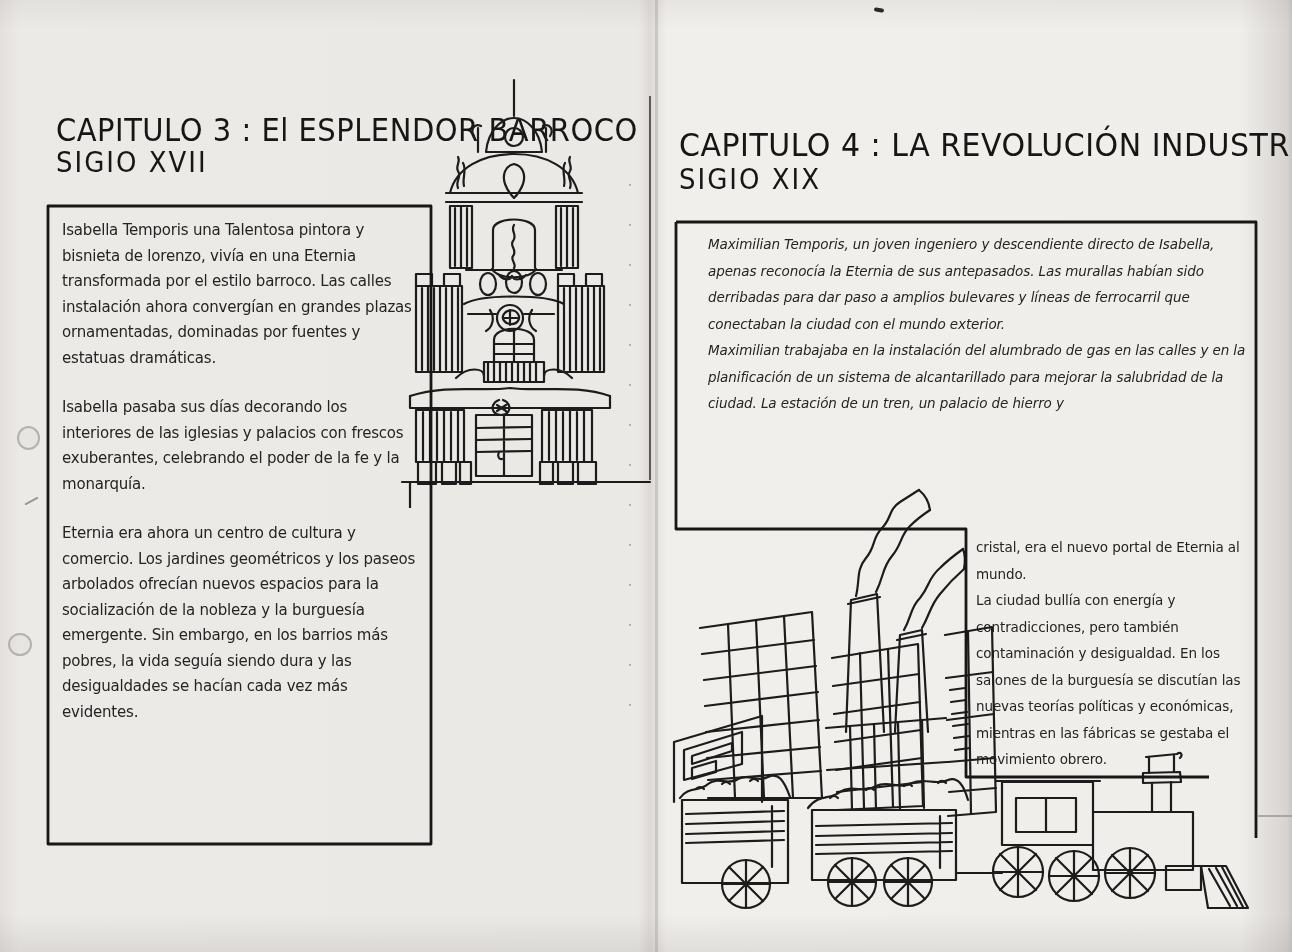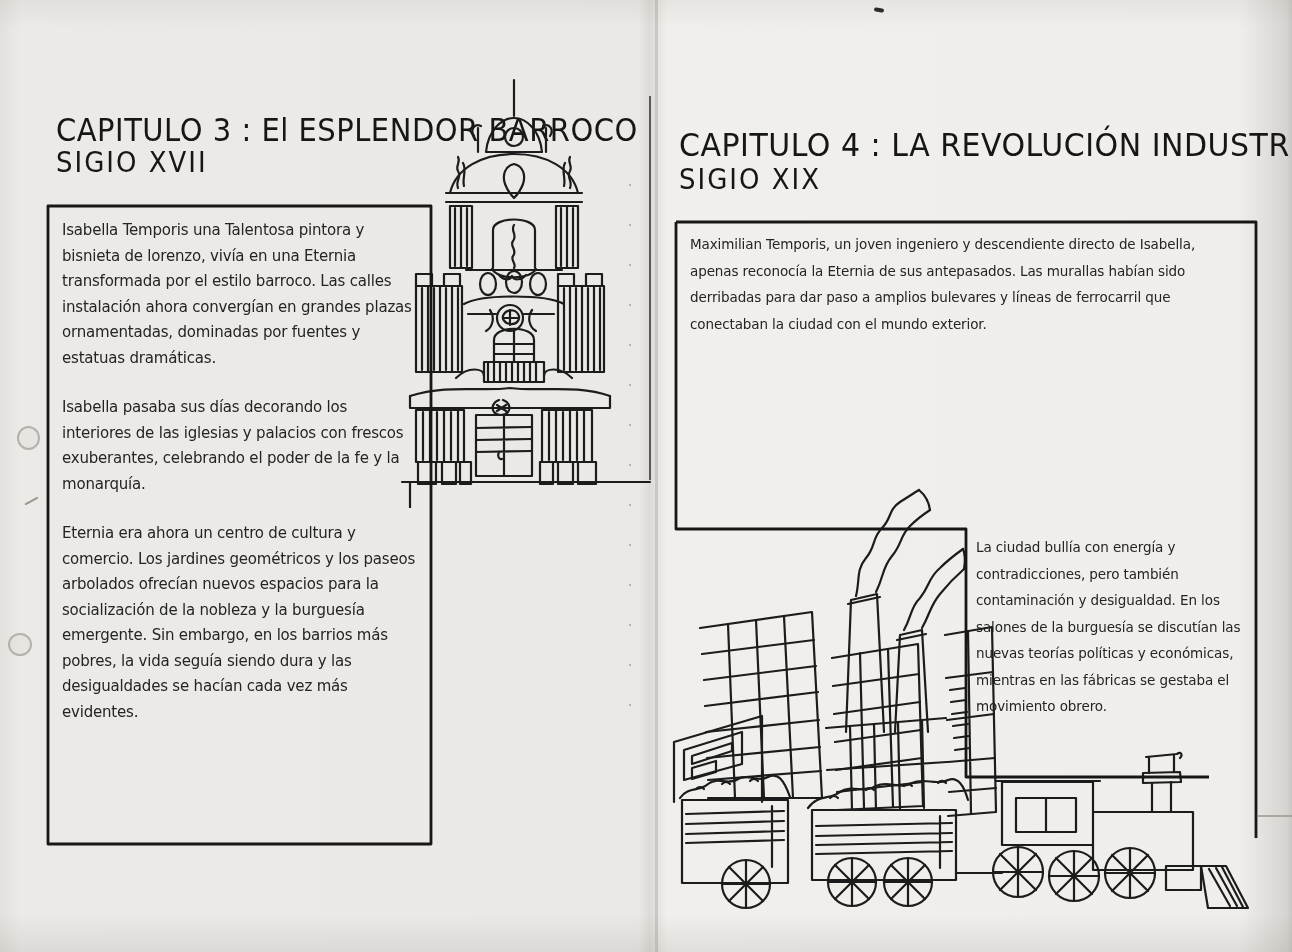--- a/index.html
+++ b/index.html
@@ -126,25 +126,27 @@
       </g>
       <path d="M4,404 L252,404 M12,404 L12,430"></path>
     </g>
   </svg>
 
   <div class="abs title" style="left:679px;top:127px;">
     <div class="l1" style="font-size:30px;">CAPITULO 4 : LA REVOLUCIÓN INDUSTRIAL</div>
     <div class="l2">SIGIO XIX</div>
   </div>
 
-  <div class="abs hwbox" style="left:690px;top:231px;width:552px;font-size:13.5px;line-height:26.5px;letter-spacing:-0.1px;">
+  <div class="abs hwbox" style="left:708px;top:231px;width:552px;font-size:13.5px;line-height:26.5px;letter-spacing:-0.1px;font-style:italic;">
     <p class="hw">Maximilian Temporis, un joven ingeniero y descendiente directo de Isabella, apenas reconocía la Eternia de sus antepasados. Las murallas habían sido derribadas para dar paso a amplios bulevares y líneas de ferrocarril que conectaban la ciudad con el mundo exterior.</p>
+    <p class="hw">Maximilian trabajaba en la instalación del alumbrado de gas en las calles y en la planificación de un sistema de alcantarillado para mejorar la salubridad de la ciudad. La estación de un tren, un palacio de hierro y</p>
   </div>
 
   <div class="abs hwbox" style="left:976px;top:534px;width:268px;font-size:13.5px;line-height:26.5px;letter-spacing:-0.1px;">
+    <p class="hw">cristal, era el nuevo portal de Eternia al mundo.</p>
     <p class="hw">La ciudad bullía con energía y contradicciones, pero también contaminación y desigualdad. En los salones de la burguesía se discutían las nuevas teorías políticas y económicas, mientras en las fábricas se gestaba el movimiento obrero.</p>
   </div>
 
   <svg class="abs" style="left:660px;top:480px;" width="632" height="472" viewBox="0 0 632 472">
     <g stroke="#1c1c1c" stroke-width="2.2" fill="none" stroke-linecap="round" stroke-linejoin="round">
       <g>
         <path d="M40,148 L152,132 L162,318 L48,318"></path>
         <path d="M68,144 L75,318 M96,140 L104,318 M124,136 L133,318"></path>
         <path d="M42,174 L154,160 M44,200 L156,186 M45,226 L158,212 M46,252 L159,240 M47,278 L160,267 M48,300 L161,291"></path>
         <path d="M172,178 L258,164 L263,326 L177,330"></path>

